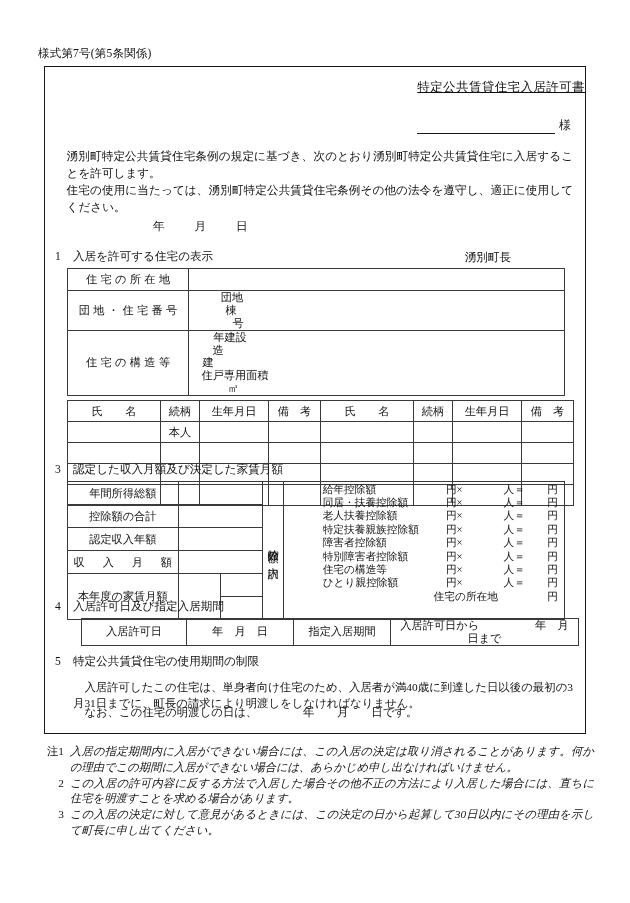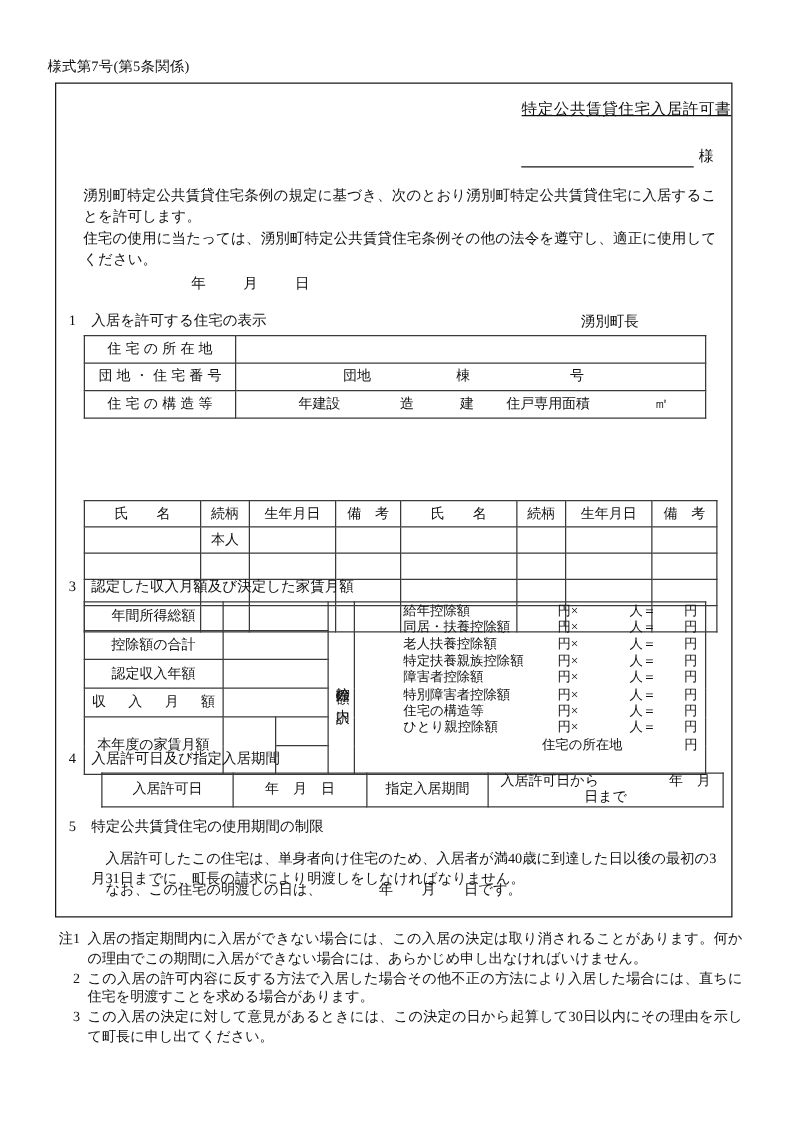--- a/index.html
+++ b/index.html
@@ -142,20 +142,21 @@
   #t1 td { height: 21px; }
   #t1 .lbl { width: 120px; }
   #t1 .val { text-align: left; padding-left: 0; }
   .row-inline {
     display: flex;
     align-items: flex-start;
     justify-content: center;
     gap: 0;
     font-size: 11.2px;
     white-space: nowrap;
+    flex-direction: column;
   }
   .row-inline .g { display: inline-block; }
 
   
   #t2 { left: 22px; top: 285px; width: 498px; margin-top: 48px; }
   #t2 td { height: 20px; }
   .c-name { width: 92px; }
   .c-rel  { width: 38px; }
   .c-dob  { width: 68px; }
   .c-note { width: 51px; }
@@ -247,20 +248,21 @@
     flex: 0 0 auto;
     white-space: nowrap;
     text-align: right;
   }
   .note.n1 .marker { width: 26px; }
   .note.n2 .marker, .note.n3 .marker { width: 26px; }
   .note .body {
     flex: 1;
     text-align: justify;
     padding-left: 6px;
+    font-style: italic;
   }
 </style>
 </head>
 <body>
 
 <div class="page">
 
   <div class="form-no">様式第7号(第5条関係)</div>
 
   <div class="frame">

